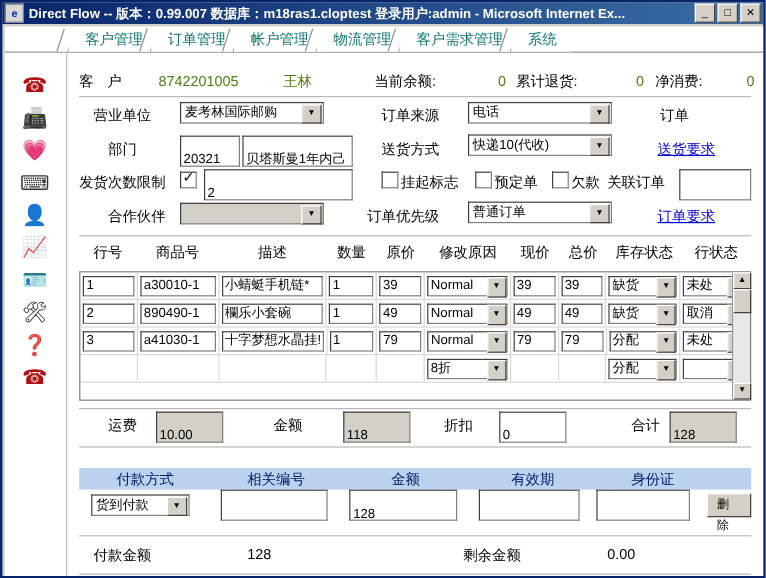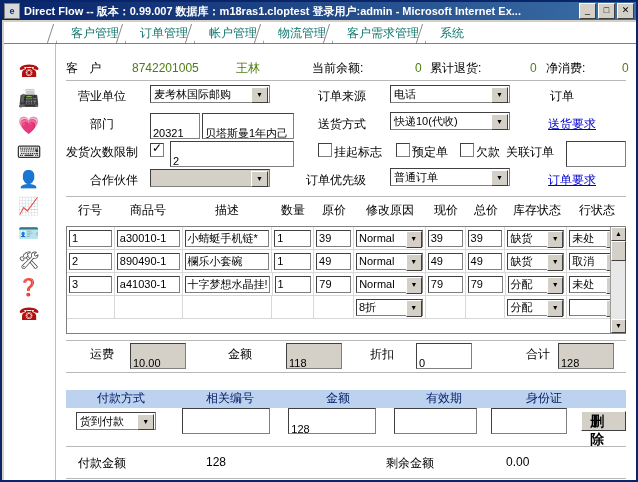--- a/index.html
+++ b/index.html
@@ -166,30 +166,29 @@
   #vscroll .sb{
     width:15px;height:14px;background:#d4d0c8;
     border:1px solid #fff;border-right-color:#404040;border-bottom-color:#404040;
     font-size:7px;line-height:12px;text-align:center;box-sizing:border-box;
   }
   #vscroll .thumb{width:15px;height:20px;background:#d4d0c8;border:1px solid #fff;border-right-color:#404040;border-bottom-color:#404040;box-sizing:border-box;}
   
   #payhead{
     position:absolute;left:6px;top:340px;width:560px;height:18px;
     background:#bcd2ee;
-    display:flex;
+    display:flex;align-items:center;
     font-size:12px;color:#001b66;
   }
   #payhead div{text-align:center;}
   #payrow{position:absolute;left:6px;top:360px;width:560px;height:22px;display:flex;align-items:center;}
   .btn{
     background:#d4d0c8;border:1px solid #fff;border-right-color:#404040;border-bottom-color:#404040;
-    font-size:14px;height:20px;padding:0 8px;box-sizing:border-box;line-height:18px;
+    font-size:10px;height:20px;padding:0 8px;box-sizing:border-box;line-height:18px;
     font-family:"Liberation Sans", sans-serif;
-    font-weight:bold;
   }
   #sumline{position:absolute;left:6px;top:405px;width:560px;height:18px;}
   hr.sep{position:absolute;left:6px;width:560px;border:0;border-top:1px solid #b8b8b8;margin:0;}
 </style>
 </head>
 <body>
 
 <div id="window">
 
   <div id="titlebar">

